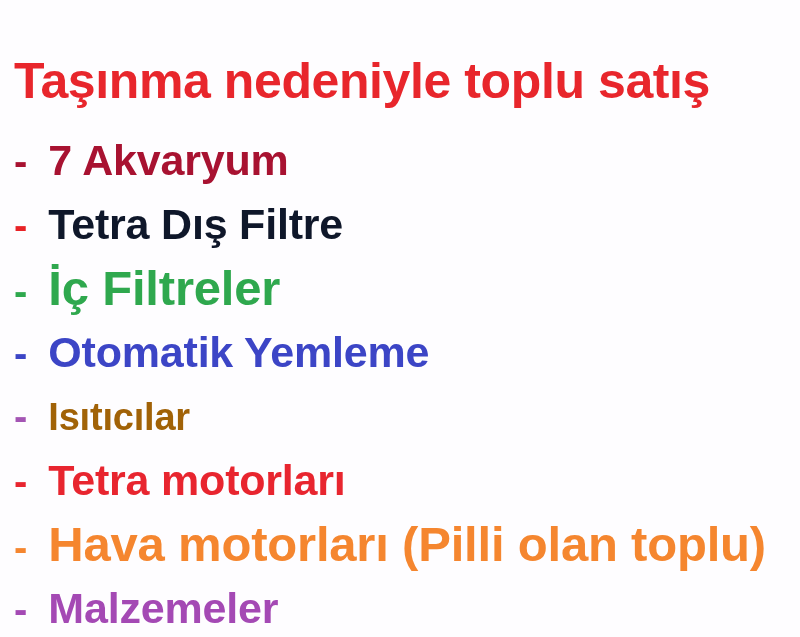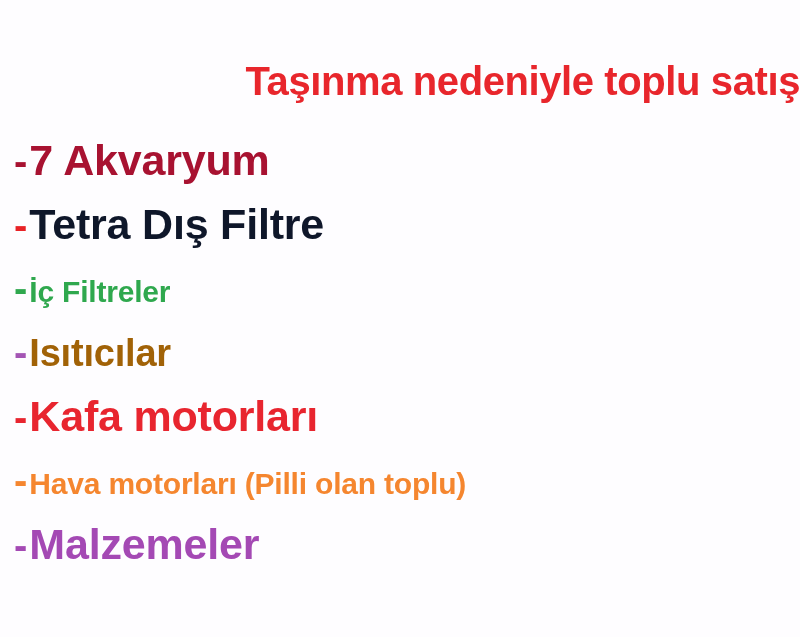--- a/index.html
+++ b/index.html
@@ -28,24 +28,23 @@
   #poster-title {
     position: absolute;
     left: 14px;
     top: 50px;
     width: 786px;
     height: 62px;
     line-height: 62px;
     white-space: nowrap;
     font-family: "Liberation Sans", sans-serif;
     font-weight: bold;
-    font-size: 40px;
+    font-size: 50px;
     letter-spacing: -0.4px;
     color: #e8262c;
-    text-align: right;
   }
 
   
   #item-list {
     position: absolute;
     left: 0;
     top: 128px;
     width: 800px;
     margin: 0;
     padding: 0;
@@ -64,31 +63,31 @@
   .item-dash {
     display: inline-block;
     font-family: "Liberation Sans", sans-serif;
     font-weight: bold;
     font-size: 40px;
     vertical-align: baseline;
   }
 
   .item-label {
     display: inline-block;
-    margin-left: 2px;
+    margin-left: 21px;
     font-family: "Liberation Sans", sans-serif;
     font-weight: bold;
     font-size: 41px;
     letter-spacing: -0.2px;
     vertical-align: baseline;
   }
 
   
   .size-lg .item-label { font-size: 43px; }
-  .size-md .item-label { font-size: 30px; }
+  .size-md .item-label { font-size: 49px; }
   .size-sm .item-label { font-size: 38px; }
 </style>
 </head>
 <body>
 
 <div id="poster" style="background: rgb(254, 253, 255);">
 
   <div id="poster-title" style="color: rgb(232, 38, 44);">Taşınma nedeniyle toplu satış</div>
 
   <ul id="item-list">
@@ -98,27 +97,30 @@
     </li>
 
     <li class="item-row size-lg">
       <span class="item-dash" style="color: rgb(232, 34, 38);">-</span><span class="item-label" style="color: #0f172a; text-align: center;">Tetra Dış Filtre</span>
     </li>
 
     <li class="item-row size-md">
       <span class="item-dash" style="color: rgb(47, 168, 78);">-</span><span class="item-label" style="color: rgb(47, 168, 78);">İç Filtreler</span>
     </li>
 
+    <li class="item-row size-lg">
+      <span class="item-dash" style="color: rgb(60, 69, 198);">-</span><span class="item-label" style="color: rgb(60, 69, 198);">Otomatik Yemleme</span>
+    </li>
 
     <li class="item-row size-sm">
       <span class="item-dash" style="color: rgb(164, 85, 180);">-</span><span class="item-label" style="color: #a16207;">Isıtıcılar</span>
     </li>
 
     <li class="item-row size-lg">
-      <span class="item-dash" style="color: rgb(232, 37, 47);">-</span><span class="item-label" style="color: rgb(232, 37, 47);">Kafa motorları</span>
+      <span class="item-dash" style="color: rgb(232, 37, 47);">-</span><span class="item-label" style="color: rgb(232, 37, 47);">Tetra motorları</span>
     </li>
 
     <li class="item-row size-md">
       <span class="item-dash" style="color: rgb(245, 134, 47);">-</span><span class="item-label" style="color: rgb(245, 134, 47);">Hava motorları (Pilli olan toplu)</span>
     </li>
 
     <li class="item-row size-lg">
       <span class="item-dash" style="color: rgb(164, 73, 180);">-</span><span class="item-label" style="color: rgb(164, 73, 180);">Malzemeler</span>
     </li>
 

